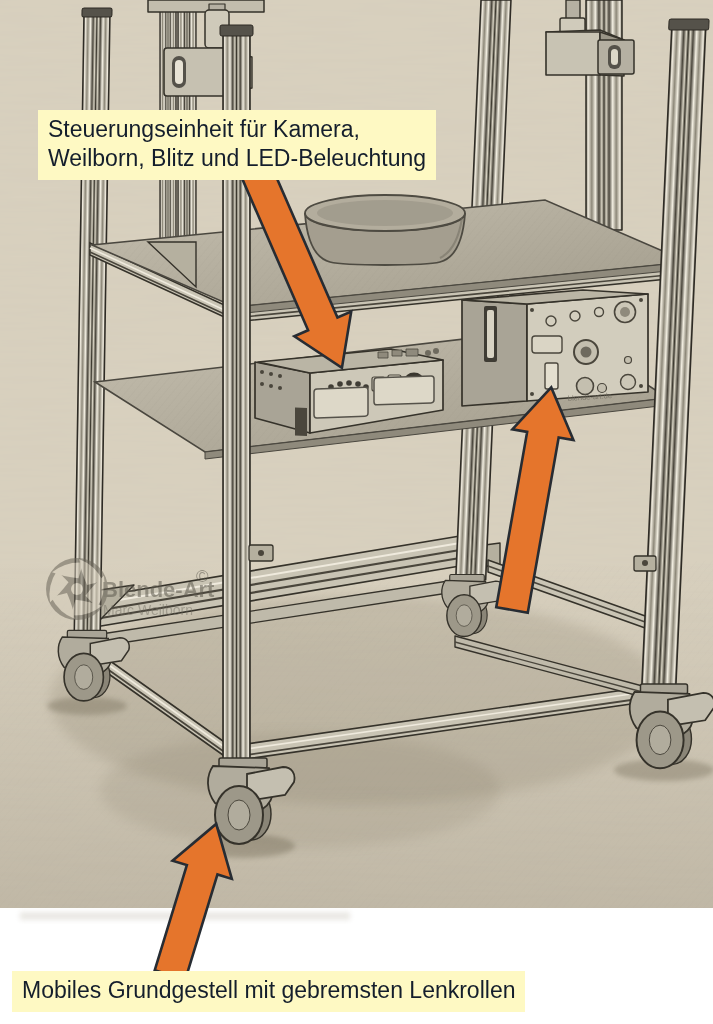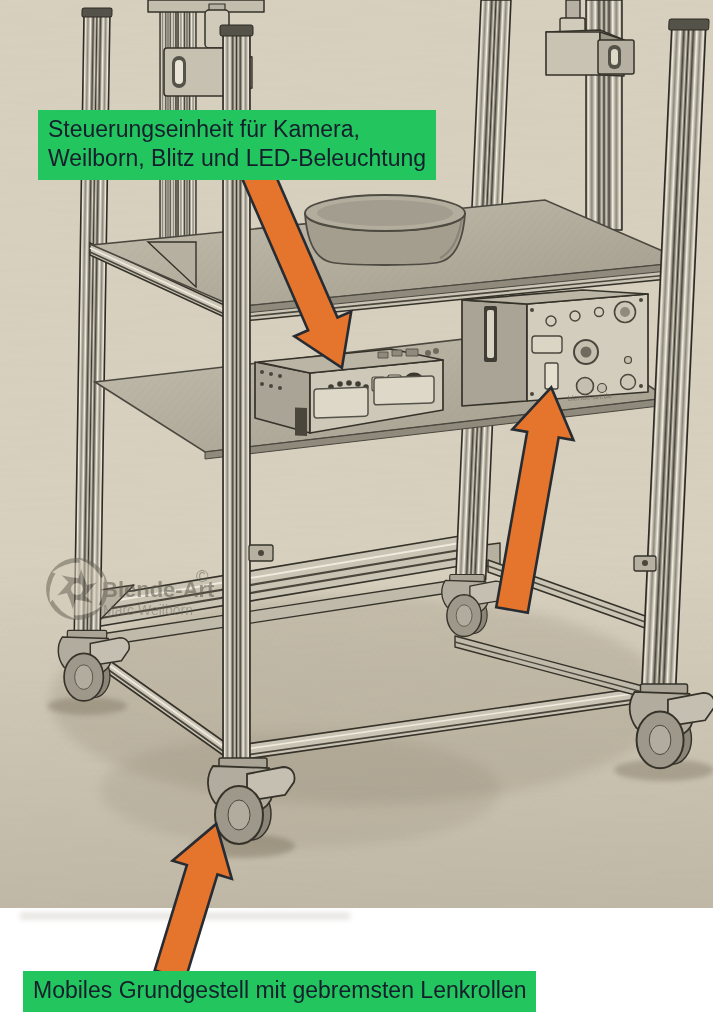--- a/index.html
+++ b/index.html
@@ -1,23 +1,23 @@
 <!DOCTYPE html>
 <html><head>
 <meta charset="utf-8">
 <style>
   html,body{margin:0;padding:0;background:#ffffff;}
   #stage{position:relative;width:713px;height:1024px;background:#ffffff;overflow:hidden;
          font-family:"Liberation Sans","DejaVu Sans",sans-serif;}
   #scene{position:absolute;left:0;top:0;}
-  .callout{position:absolute;background:#22c55e;color:#141e2c;font-size:23px;line-height:29px;
+  .callout{position:absolute;background:#fef9c3;color:#141e2c;font-size:23px;line-height:29px;
            padding:5px 10px 7px 10px;white-space:nowrap;}
   #label-control-unit{left:38px;top:110px;}
   #label-z-axis{left:362px;top:608px;}
-  #label-base{left:12px;top:971px;margin-left:11px;}
+  #label-base{left:12px;top:971px;}
 </style>
 </head>
 <body>
 
 <div id="stage">
 
 <svg id="scene" width="713" height="1024" viewBox="0 0 713 1024">
   <defs>
     <linearGradient id="aluV" x1="0" y1="0" x2="1" y2="0">
       <stop offset="0" stop-color="#7a7668"></stop>

